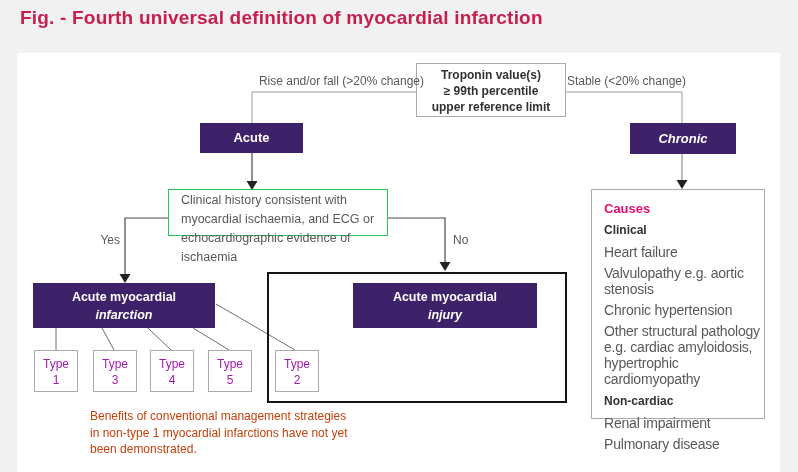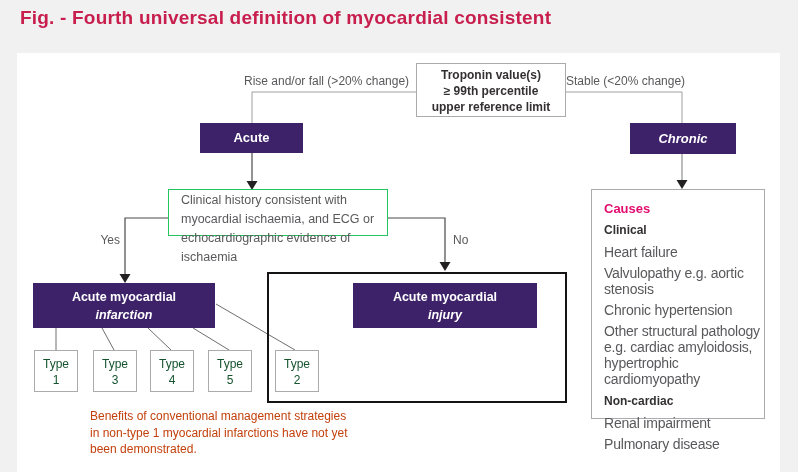--- a/index.html
+++ b/index.html
@@ -29,21 +29,21 @@
     color: #3a3637;
     text-align: center;
   }
   .troponin {
     left: 416px; top: 63px; width: 150px; height: 54px;
     font-size: 12px; font-weight: bold;
     line-height: 16px; padding-top: 3px;
     color: #333031;
   }
   .branch-label {
-    font-size: 12px; color: #59595c; text-align: left;
+    font-size: 12px; color: #59595c; text-align: right;
   }
   .branch-left { left: 244px; top: 74px; width: 180px; }
   .branch-right { left: 566px; top: 74px; width: 120px; }
   .purple-box {
     background: #3d2169; color: #ffffff;
     font-weight: bold; text-align: center;
   }
   .acute   { left: 200px; top: 123px; width: 103px; height: 30px; font-size: 13px; line-height: 30px; }
   .chronic { left: 630px; top: 123px; width: 106px; height: 31px; font-size: 13px; line-height: 31px; font-style: italic; }
   .clinical {
@@ -60,21 +60,21 @@
   }
   .infarction { left: 33px;  top: 283px; width: 182px; height: 45px; }
   .injury     { left: 353px; top: 283px; width: 184px; height: 45px; }
   .italic-line { font-style: italic; }
   .thick-rect {
     left: 267px; top: 272px; width: 300px; height: 131px;
     border: 2px solid #161314; background: transparent;
   }
   .type-box {
     top: 350px; width: 44px; height: 42px;
-    font-size: 12px; color: #14532d; line-height: 16px;
+    font-size: 12px; color: #a21caf; line-height: 16px;
     padding-top: 5px;
   }
   .t1 { left: 34px; }  .t3 { left: 93px; }  .t4 { left: 150px; }
   .t5 { left: 208px; } .t2 { left: 275px; }
   .note {
     left: 90px; top: 408px; width: 320px;
     font-size: 12px; color: #c2410c; line-height: 16.5px;
   }
   .causes-box {
     left: 591px; top: 189px; width: 174px; height: 230px;
@@ -89,21 +89,21 @@
     margin: 7px 0 7px;
   }
   .causes-item {
     font-size: 14px; color: #59595c; line-height: 16px;
     margin-bottom: 5px; letter-spacing: -0.2px;
   }
 </style>
 </head>
 <body>
 
-<div class="abs page-title">Fig. - Fourth universal definition of myocardial consistent</div>
+<div class="abs page-title">Fig. - Fourth universal definition of myocardial infarction</div>
 
 <div class="abs panel"></div>
 
 <svg class="abs lines" width="798" height="472" viewBox="0 0 798 472">
   <path d="M416,92 H252 V123" fill="none" stroke="#9d9fa2" stroke-width="1"></path>
   <path d="M566,92 H682 V123" fill="none" stroke="#9d9fa2" stroke-width="1"></path>
 
   <path d="M252,153 V182" fill="none" stroke="#4a4a4c" stroke-width="1.2"></path>
   <polygon points="246.5,181 257.5,181 252,190" fill="#232021"></polygon>
 

